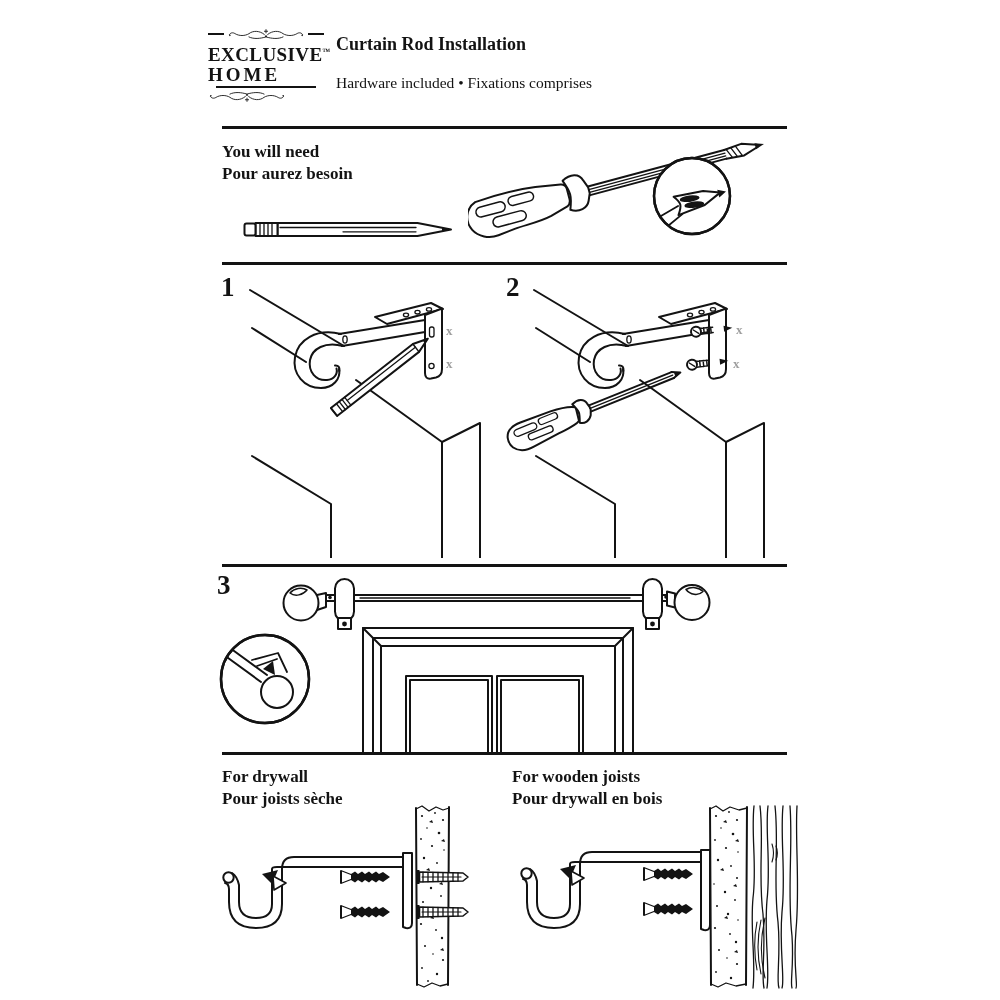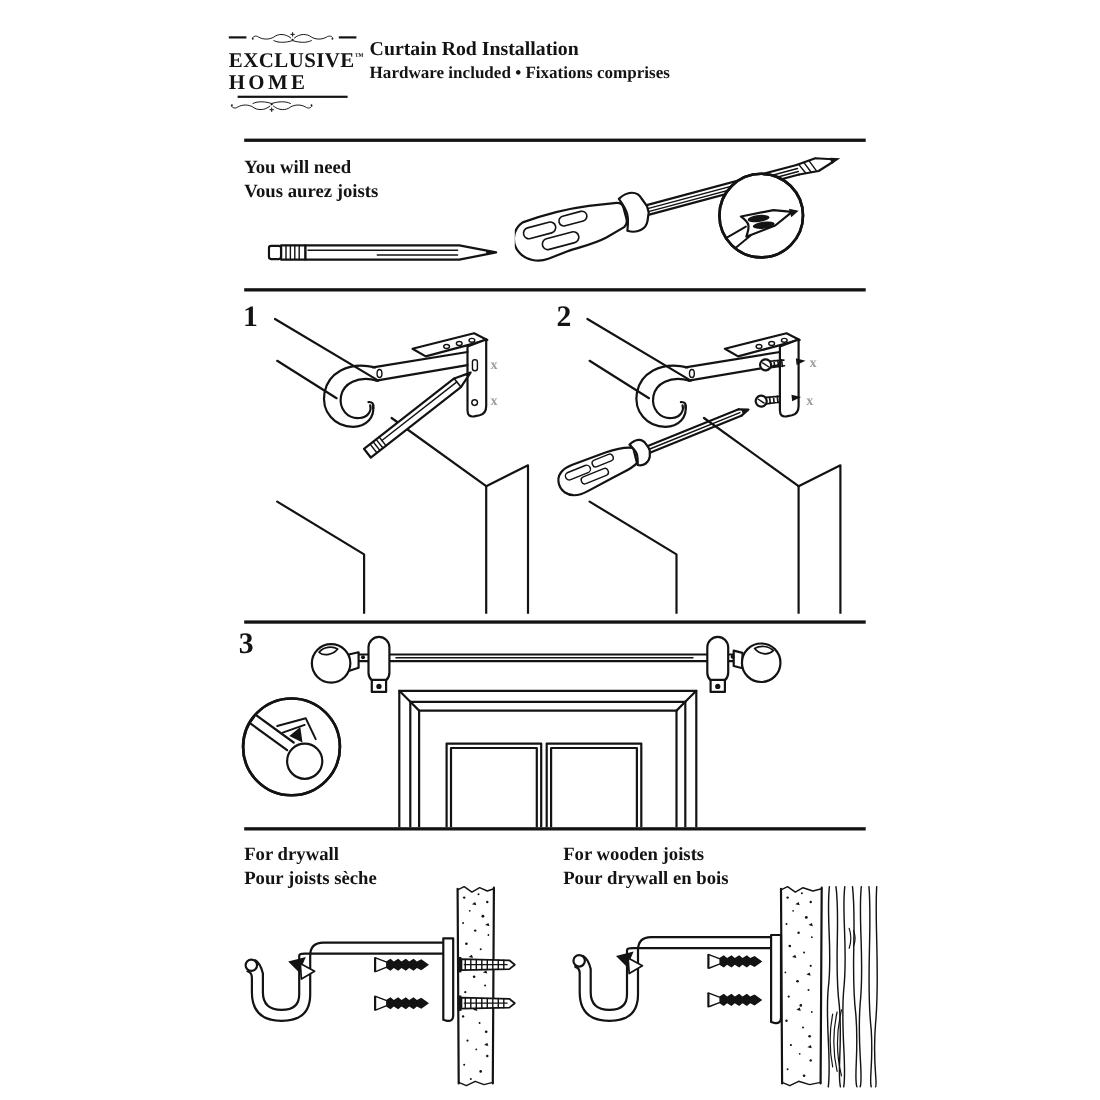--- a/index.html
+++ b/index.html
@@ -10,21 +10,21 @@
   
   .logo{position:absolute;left:208px;top:27px;width:116px;text-align:left}
   .logo-row{display:flex;align-items:center;justify-content:center;gap:3px;height:14px}
   .logo-line{flex:1;height:1.6px;background:#131313}
   .logo-name{font-size:19px;font-weight:700;letter-spacing:.4px;line-height:21px;white-space:nowrap}
   .logo-name sup{font-size:8px}
   .logo-sub{font-size:19px;font-weight:700;letter-spacing:3px;line-height:19px}
   .logo-fullline{height:1.6px;background:#131313;margin:2px 8px 1px}
   .titles{position:absolute;left:336px;top:31px}
   .title{font-size:18px;font-weight:700;line-height:27px;margin:0}
-  .subtitle{font-size:15.5px;font-weight:700;margin-top:0}
+  .subtitle{font-size:15.5px;font-weight:400;margin-top:16px}
   
   .label2{position:absolute;font-size:17px;font-weight:700;line-height:22px}
   .step-num{position:absolute;font-size:27px;font-weight:700}
   
   .ln{fill:none;stroke:#131313;stroke-width:2;stroke-linecap:round;stroke-linejoin:round}
   .ln18{fill:none;stroke:#131313;stroke-width:1.8;stroke-linecap:round;stroke-linejoin:round}
   .ln15{fill:none;stroke:#131313;stroke-width:1.5;stroke-linecap:round;stroke-linejoin:round}
   .ln13{fill:none;stroke:#131313;stroke-width:1.3;stroke-linecap:round;stroke-linejoin:round}
   .ln11{fill:none;stroke:#131313;stroke-width:1.1;stroke-linecap:round;stroke-linejoin:round}
   .lnw{fill:#ffffff;stroke:#131313;stroke-width:2;stroke-linecap:round;stroke-linejoin:round}
@@ -68,21 +68,21 @@
 
   <div class="titles">
     <h1 class="title">Curtain Rod Installation</h1>
     <div class="subtitle">Hardware included • Fixations comprises</div>
   </div>
 
   <div class="rule" style="top:126px"></div>
 
   <div class="label2" style="left:222px;top:141px">
     <div>You will need</div>
-    <div>Vous aurez joists</div>
+    <div>Pour aurez besoin</div>
   </div>
 
   <svg class="abs" style="left:243px;top:215px" width="220" height="28" viewBox="0 0 220 28">
     <path class="lnw" d="M34.5,8 L174.5,8 L208,14.5 L174.5,21 L34.5,21 Z"></path>
     <rect class="lnw" x="12.5" y="8" width="22" height="13"></rect>
     <rect class="lnw" x="1.5" y="8.5" width="11" height="12" rx="2"></rect>
     <path class="ln13" d="M17,8 L17,21 M21,8 L21,21 M25,8 L25,21 M29,8 L29,21"></path>
     <path class="ln13" d="M37,12.5 L173,12.5 M100,16.8 L173,16.8"></path>
     <path class="ink" d="M199,12.8 L209,14.5 L199,16.2 Z"></path>
   </svg>

